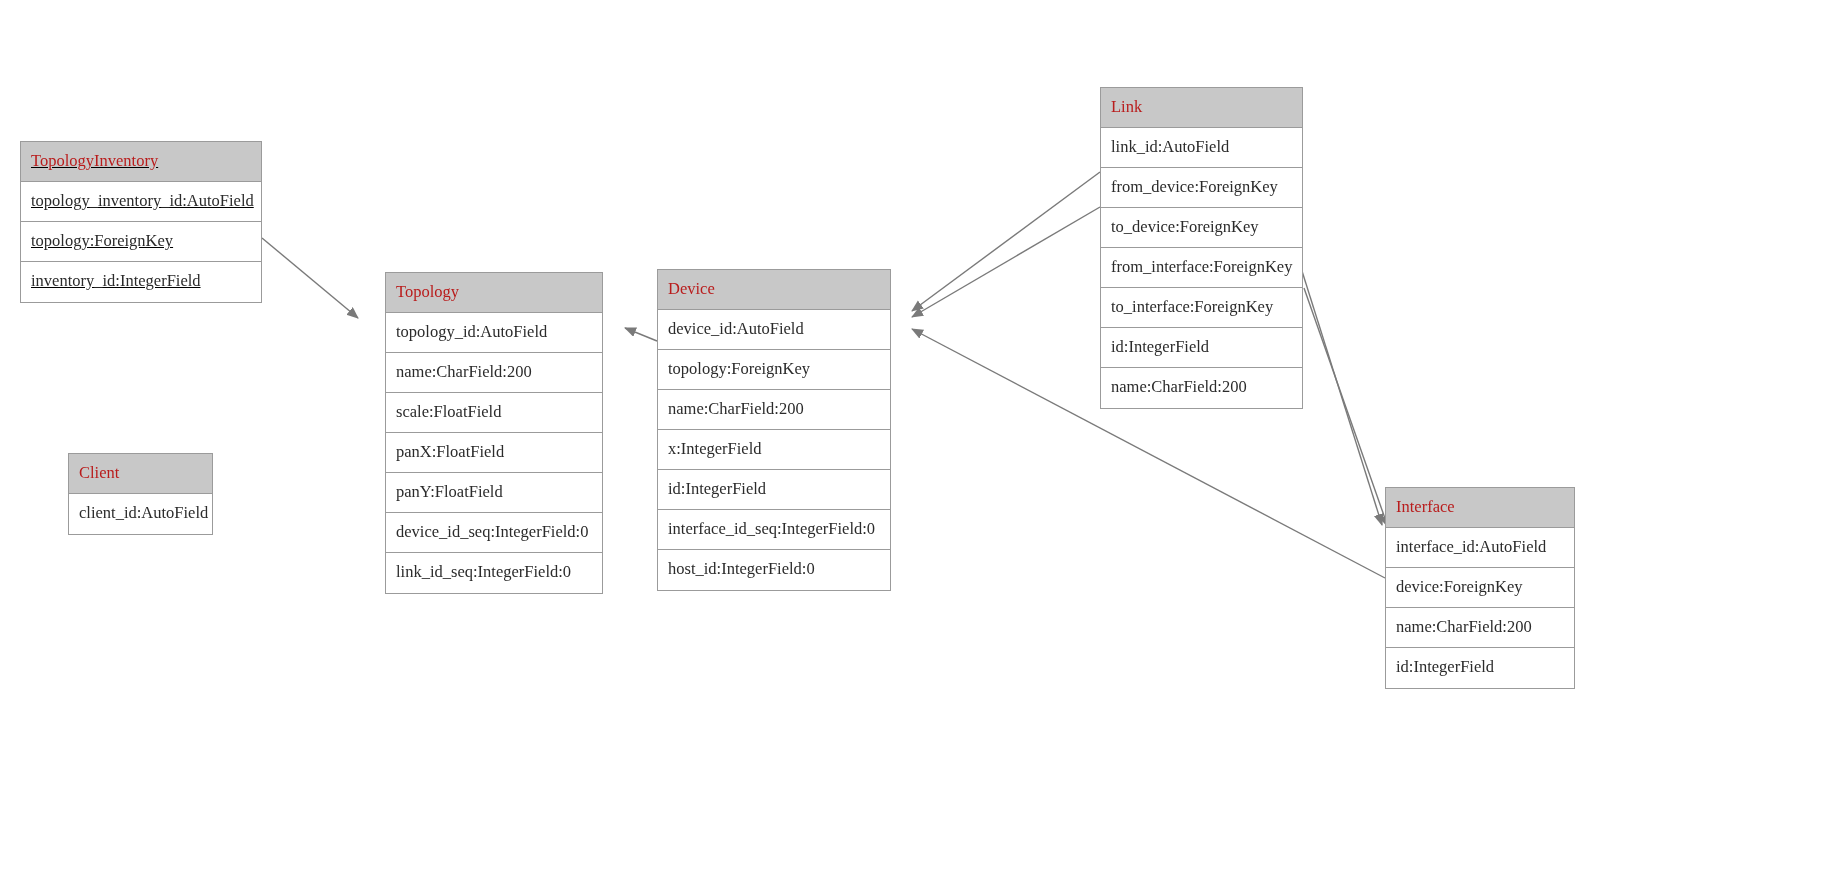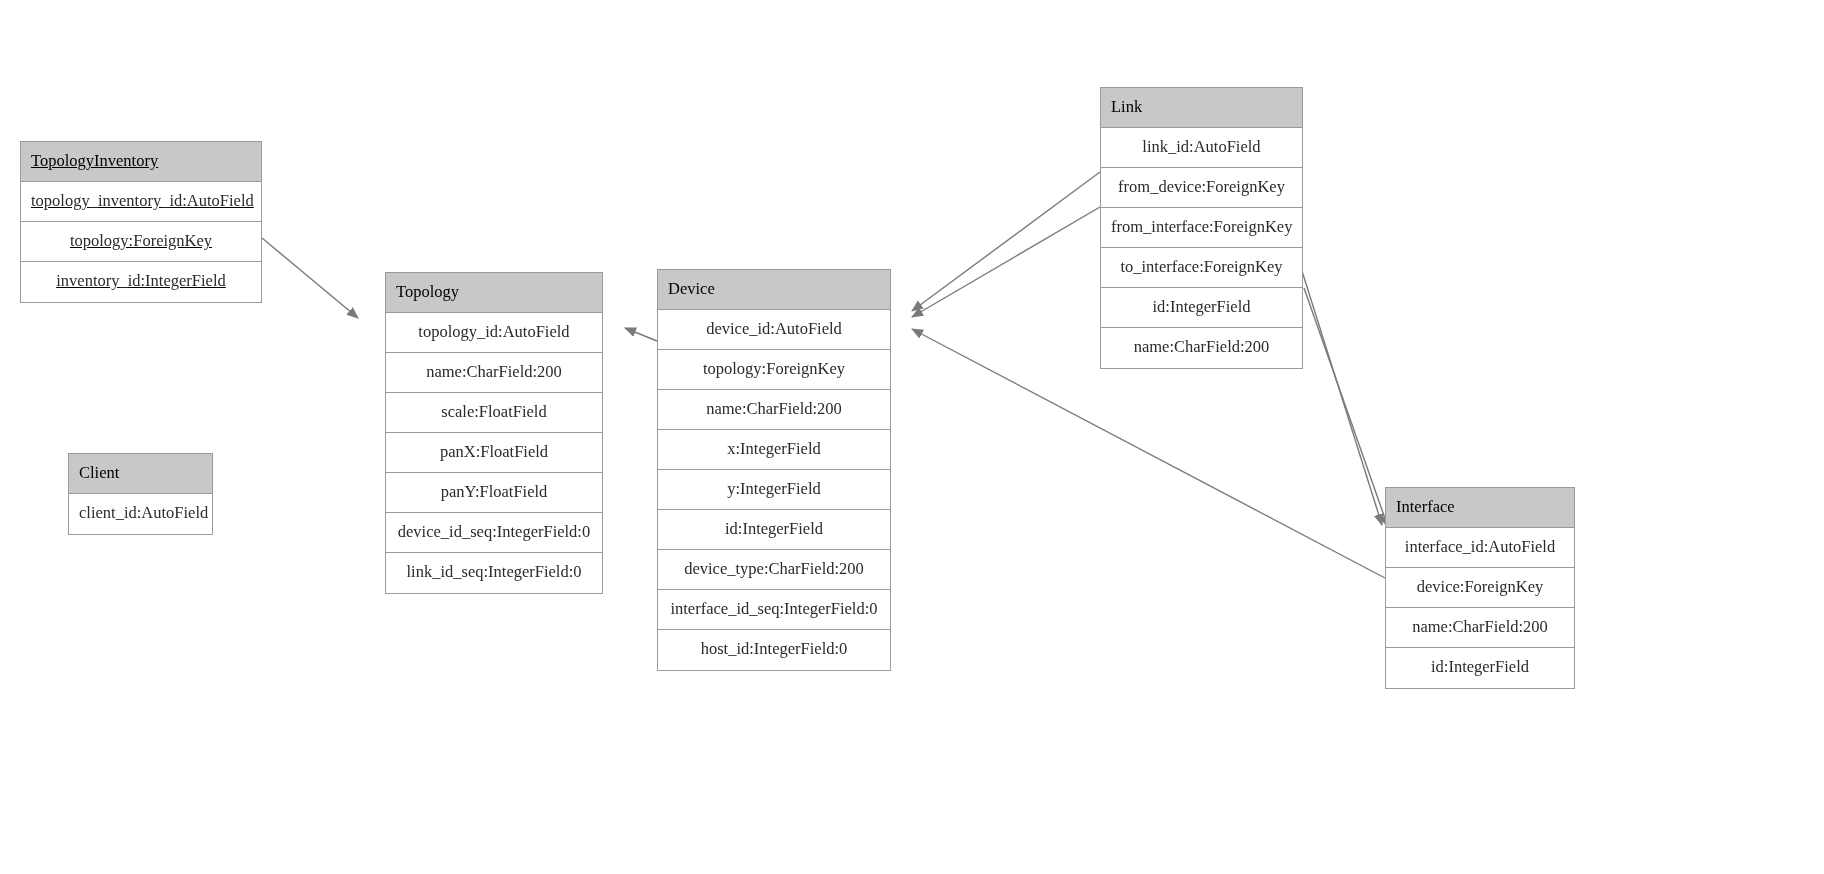--- a/index.html
+++ b/index.html
@@ -24,39 +24,38 @@
     pointer-events: none;
   }
   .entity {
     position: absolute;
     border: 1px solid #9b9b9b;
     background: #ffffff;
     box-sizing: border-box;
   }
   .entity .title {
     background: #c8c8c8;
-    color: #000000;
+    color: #b91c1c;
     border-bottom: 1px solid #9b9b9b;
     font-size: 16.5px;
     padding: 7px 10px 8px 10px;
     box-sizing: border-box;
     height: 40px;
     line-height: 24px;
     white-space: nowrap;
   }
   .entity .row {
     border-bottom: 1px solid #9b9b9b;
     font-size: 16.5px;
     color: #2b2b2b;
     padding: 7px 10px 8px 10px;
     box-sizing: border-box;
     height: 40px;
     line-height: 24px;
     white-space: nowrap;
-    text-align: center;
   }
   .entity .row.last {
     border-bottom: none;
   }
 </style>
 </head>
 <body>
 
 <div id="canvas">
 
@@ -99,31 +98,30 @@
     <div class="row">device_id_seq:IntegerField:0</div>
     <div class="row last">link_id_seq:IntegerField:0</div>
   </div>
 
   <div class="entity" style="left:657px; top:269px; width:234px;">
     <div class="title">Device</div>
     <div class="row">device_id:AutoField</div>
     <div class="row">topology:ForeignKey</div>
     <div class="row">name:CharField:200</div>
     <div class="row">x:IntegerField</div>
-    <div class="row">y:IntegerField</div>
     <div class="row">id:IntegerField</div>
-    <div class="row">device_type:CharField:200</div>
     <div class="row">interface_id_seq:IntegerField:0</div>
     <div class="row last">host_id:IntegerField:0</div>
   </div>
 
   <div class="entity" style="left:1100px; top:87px; width:203px;">
     <div class="title">Link</div>
     <div class="row">link_id:AutoField</div>
     <div class="row">from_device:ForeignKey</div>
+    <div class="row">to_device:ForeignKey</div>
     <div class="row">from_interface:ForeignKey</div>
     <div class="row">to_interface:ForeignKey</div>
     <div class="row">id:IntegerField</div>
     <div class="row last">name:CharField:200</div>
   </div>
 
   <div class="entity" style="left:1385px; top:487px; width:190px;">
     <div class="title">Interface</div>
     <div class="row">interface_id:AutoField</div>
     <div class="row">device:ForeignKey</div>

